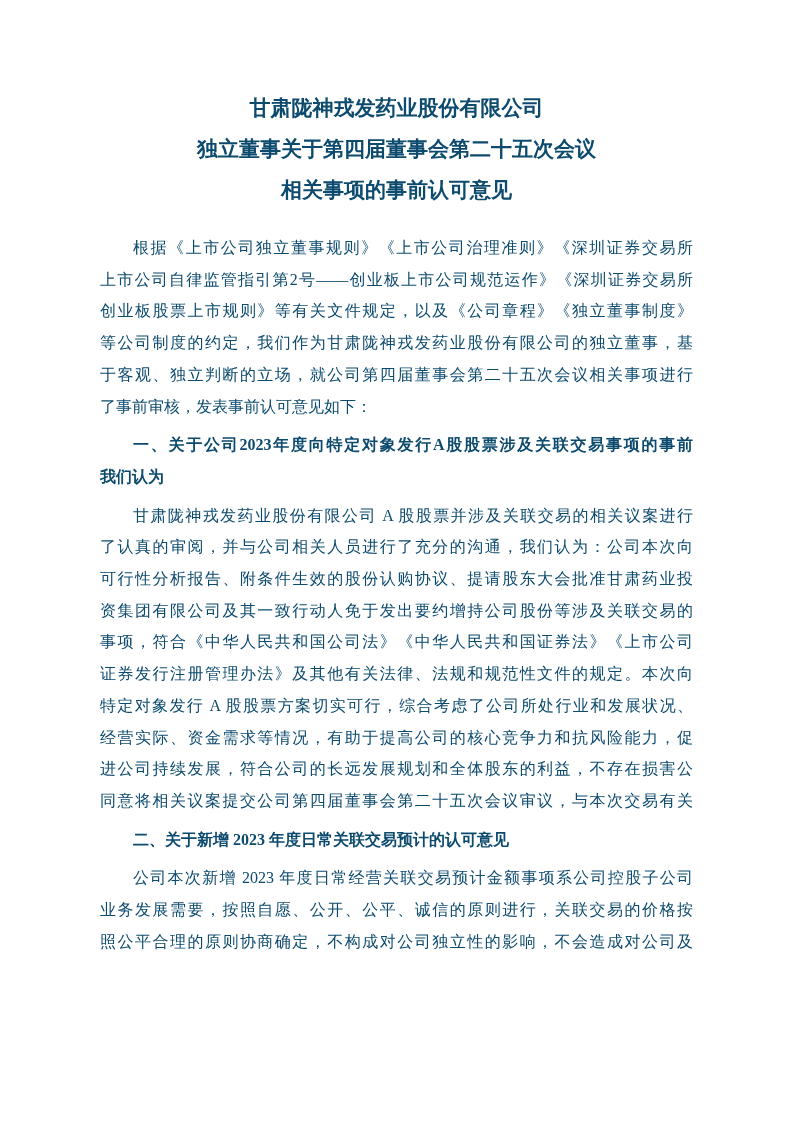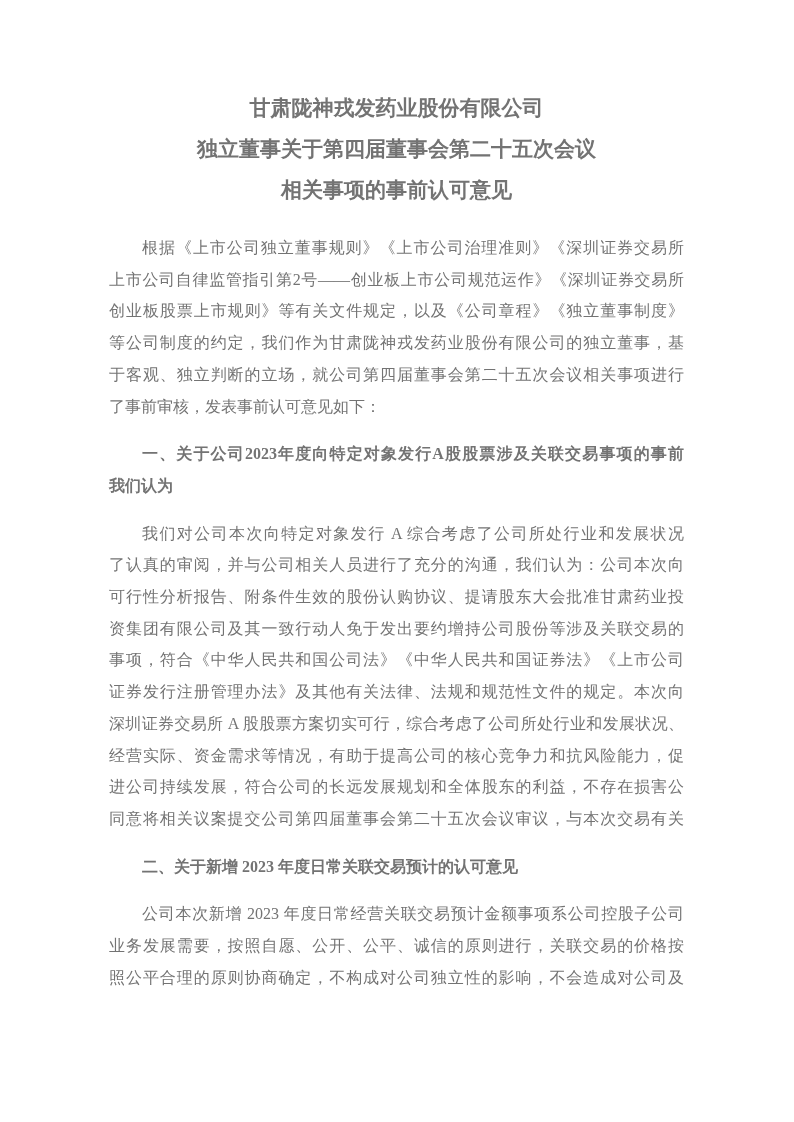--- a/index.html
+++ b/index.html
@@ -8,34 +8,34 @@
     background: #ffffff;
   }
   .page {
     position: relative;
     width: 794px;
     height: 1122px;
     background: #ffffff;
     box-sizing: border-box;
     padding: 88px 94px 0 93px;
     font-family: "Liberation Serif", "DejaVu Serif", serif;
-    color: #737373;
+    color: #0c4a6e;
     overflow: hidden;
   }
   .doc-title {
     margin-bottom: 21px;
   }
   .title-line {
     font-size: 21px;
     line-height: 41px;
     font-weight: bold;
     text-align: center;
   }
   .block {
-    margin: 16px;
+    margin: 7px;
   }
   .line {
     font-size: 16px;
     line-height: 31.7px;
     text-align: justify;
     text-align-last: left;
   }
   .line.fill {
     text-align-last: justify;
   }
@@ -62,27 +62,27 @@
         <div class="line fill">创业板股票上市规则》等有关文件规定，以及《公司章程》《独立董事制度》</div>
         <div class="line fill">等公司制度的约定，我们作为甘肃陇神戎发药业股份有限公司的独立董事，基</div>
         <div class="line fill">于客观、独立判断的立场，就公司第四届董事会第二十五次会议相关事项进行</div>
         <div class="line">了事前审核，发表事前认可意见如下：</div>
       </div>
       <div class="block heading">
         <div class="line indent fill">一、关于公司2023年度向特定对象发行A股股票涉及关联交易事项的事前</div>
         <div class="line">我们认为</div>
       </div>
       <div class="block paragraph">
-        <div class="line indent fill">我们对公司本次向特定对象发行 A 综合考虑了公司所处行业和发展状况</div>
+        <div class="line indent fill">甘肃陇神戎发药业股份有限公司 A 股股票并涉及关联交易的相关议案进行</div>
         <div class="line fill">了认真的审阅，并与公司相关人员进行了充分的沟通，我们认为：公司本次向</div>
         <div class="line fill">可行性分析报告、附条件生效的股份认购协议、提请股东大会批准甘肃药业投</div>
         <div class="line fill">资集团有限公司及其一致行动人免于发出要约增持公司股份等涉及关联交易的</div>
         <div class="line fill">事项，符合《中华人民共和国公司法》《中华人民共和国证券法》《上市公司</div>
         <div class="line fill">证券发行注册管理办法》及其他有关法律、法规和规范性文件的规定。本次向</div>
-        <div class="line fill">深圳证券交易所 A 股股票方案切实可行，综合考虑了公司所处行业和发展状况、</div>
+        <div class="line fill">特定对象发行 A 股股票方案切实可行，综合考虑了公司所处行业和发展状况、</div>
         <div class="line fill">经营实际、资金需求等情况，有助于提高公司的核心竞争力和抗风险能力，促</div>
         <div class="line fill">进公司持续发展，符合公司的长远发展规划和全体股东的利益，不存在损害公</div>
         <div class="line fill">同意将相关议案提交公司第四届董事会第二十五次会议审议，与本次交易有关</div>
       </div>
       <div class="block heading">
         <div class="line indent">二、关于新增 2023 年度日常关联交易预计的认可意见</div>
       </div>
       <div class="block paragraph">
         <div class="line indent fill">公司本次新增 2023 年度日常经营关联交易预计金额事项系公司控股子公司</div>
         <div class="line fill">业务发展需要，按照自愿、公开、公平、诚信的原则进行，关联交易的价格按</div>

